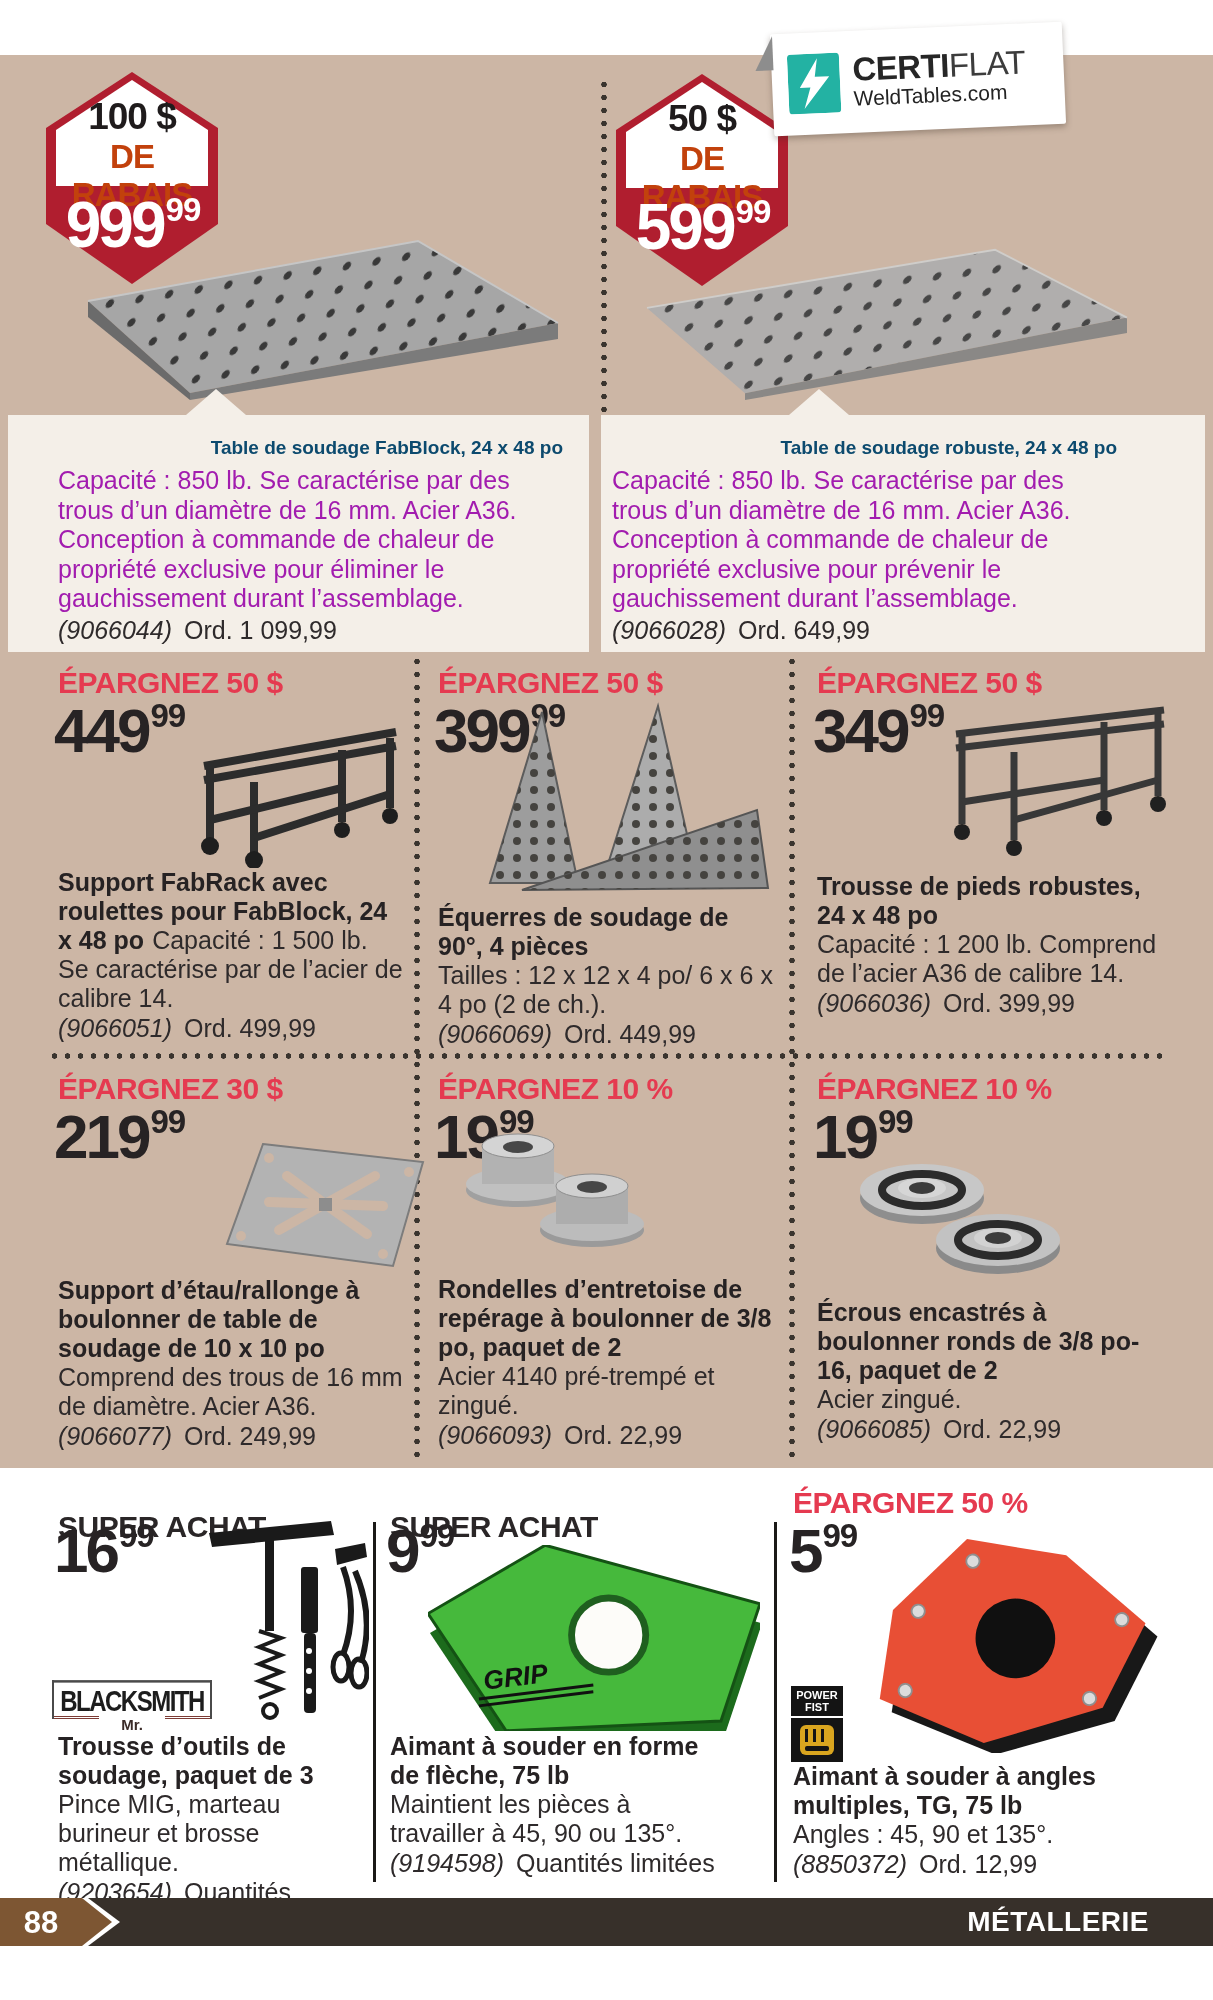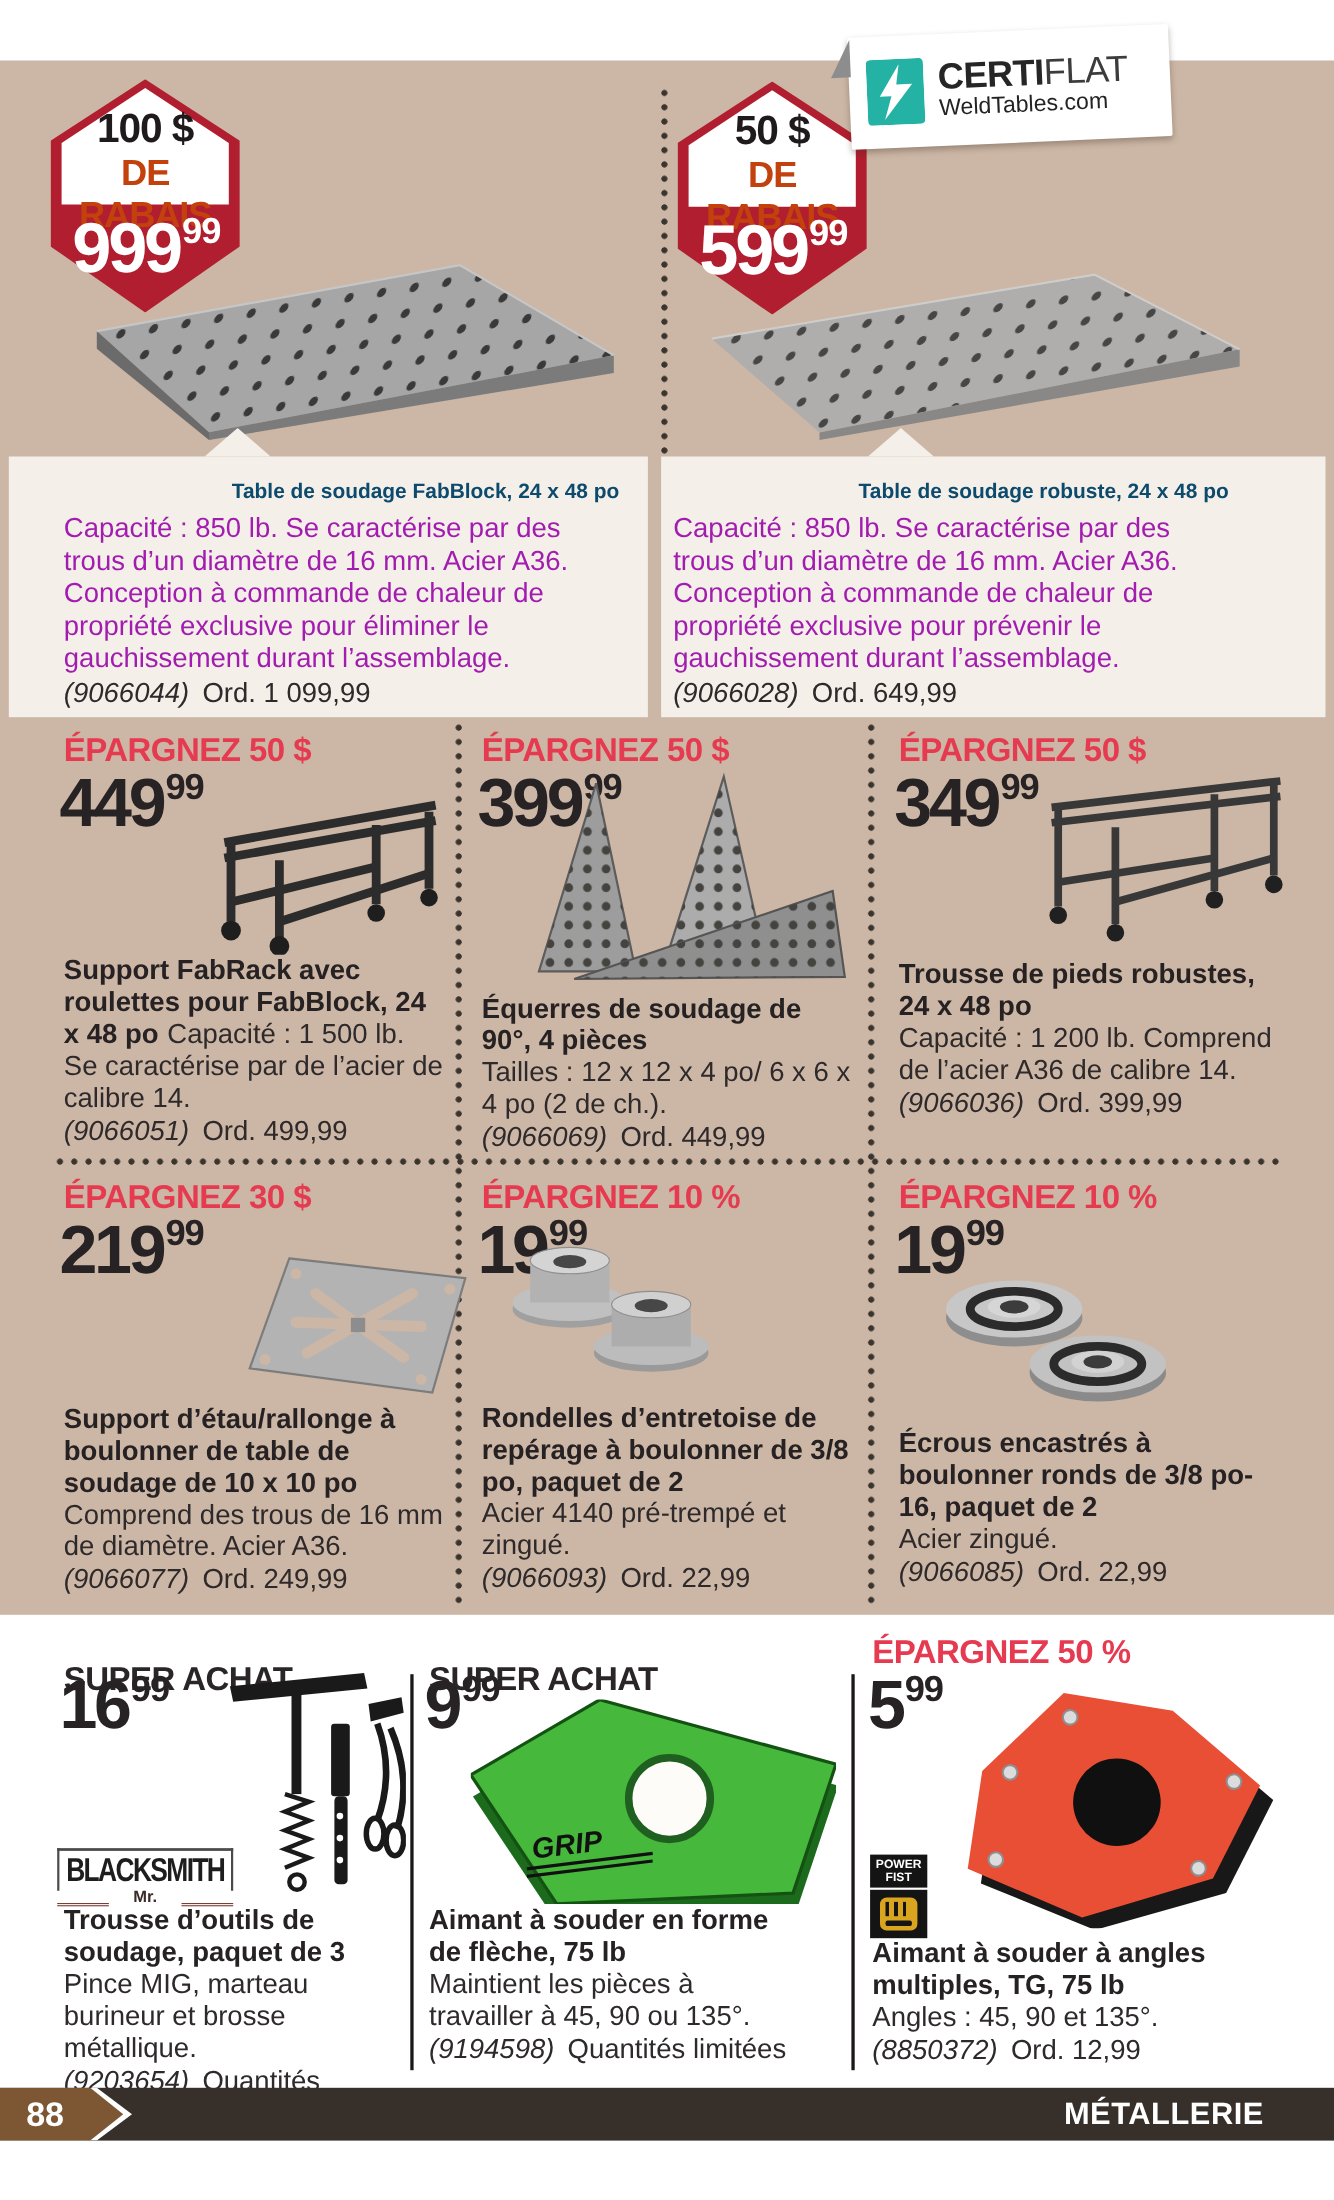--- a/index.html
+++ b/index.html
@@ -57,21 +57,21 @@
   .ptext{position:absolute;font-size:25px;line-height:29px;color:#2e2a2b;}
   .ptext p{margin:0;}
   .ptext b{color:#262223;}
   .ptext .d{display:block;}
   .ptext.inline-flow .d{display:inline;margin-left:8px;}
 
   
   .bs-logo{position:absolute;width:160px;text-align:center;color:#1d1d1d;}
   .bs-name{font-weight:bold;font-size:24px;letter-spacing:-1.5px;transform:scaleY(1.25);display:block;
            border:2px solid #4a4a4a;border-bottom:none;padding:1px 2px 0 2px;}
-  .bs-sub{display:flex;align-items:flex-end;gap:22px;margin-top:1px;}
+  .bs-sub{display:flex;align-items:flex-start;gap:22px;margin-top:1px;}
   .bs-sub .rule{flex:1;height:0;border-top:3px double #7c3b35;}
   .bs-sub .mr{font-weight:bold;font-size:15px;color:#3b2b28;}
 
   
   .pf{position:absolute;width:52px;}
   .pf .pf-top{background:#141414;color:#ffffff;font-weight:bold;font-size:11px;line-height:12px;
               text-align:center;padding:3px 0;}
   .pf .pf-box{background:#141414;height:44px;margin-top:2px;display:flex;align-items:center;justify-content:center;}
   .pf .fist{width:34px;height:30px;background:#d9a51f;border-radius:6px;position:relative;}
   .pf .fist:before{content:"";position:absolute;left:5px;top:4px;width:24px;height:13px;

